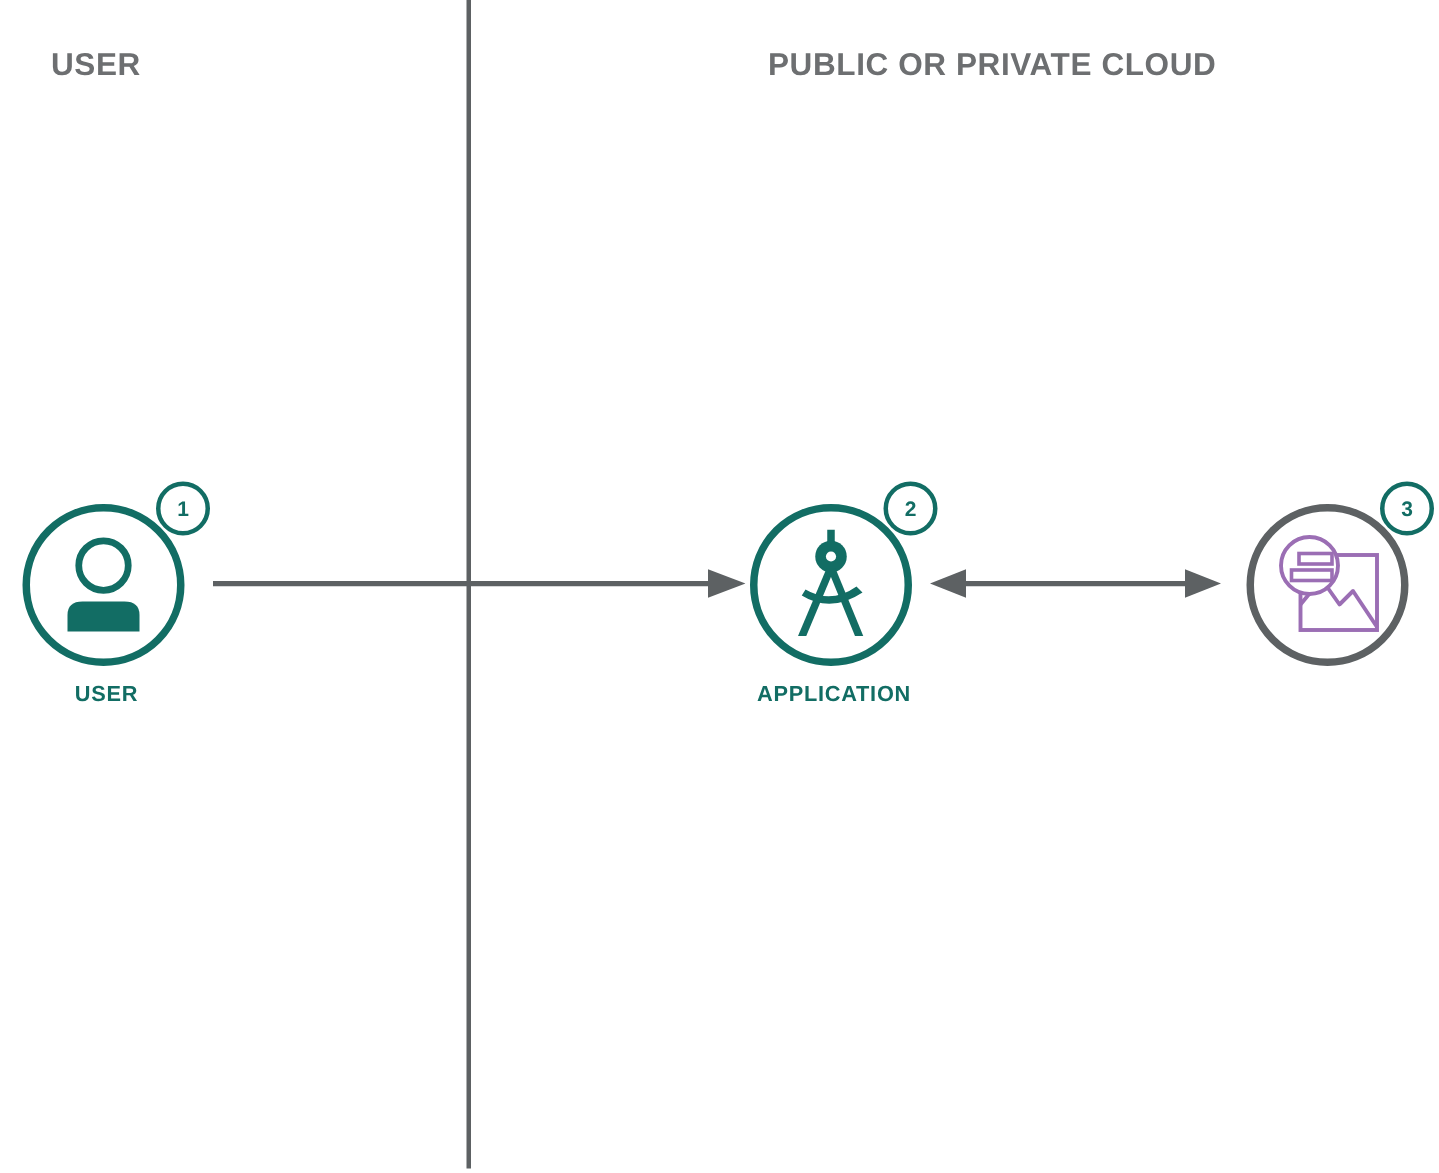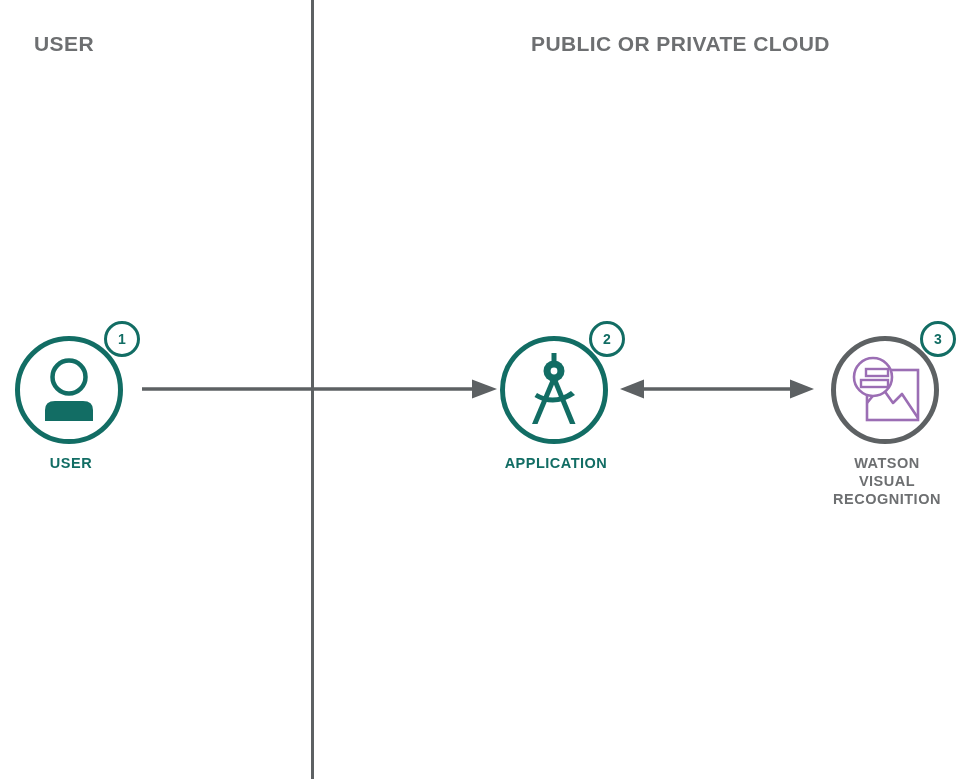--- a/index.html
+++ b/index.html
@@ -19,21 +19,21 @@
   
   .zone-title {
     position: absolute;
     font-size: 21px;
     font-weight: bold;
     letter-spacing: 0.4px;
     color: #6d6f71;
     white-space: nowrap;
   }
   #zone-user-title  { left: 34px;  top: 32px; }
-  #zone-cloud-title { left: 531px; top: 32px; }
+  #zone-cloud-title { left: 512px; top: 32px; }
 
   
   #divider {
     position: absolute;
     left: 311px;
     top: 0px;
     width: 3px;
     height: 779px;
     background: #5d6163;
   }
@@ -176,16 +176,13 @@
 
         <polyline points="18,47 32,30 44,47 53,38 69,62" fill="none" stroke="#9b6eb4" stroke-width="2.6" stroke-linejoin="round"></polyline>
 
         <circle cx="24" cy="21" r="19" fill="#ffffff" stroke="#9b6eb4" stroke-width="2.6"></circle>
         <rect x="17" y="13" width="22" height="7" fill="none" stroke="#9b6eb4" stroke-width="2.4"></rect>
         <rect x="12" y="24" width="27" height="7" fill="none" stroke="#9b6eb4" stroke-width="2.4"></rect>
       </svg>
     </div>
     <div class="badge">3</div>
   </div>
-  <div class="node-label gray">WATSON
-VISUAL
-RECOGNITION</div>
 </div>
 
 </body></html>

